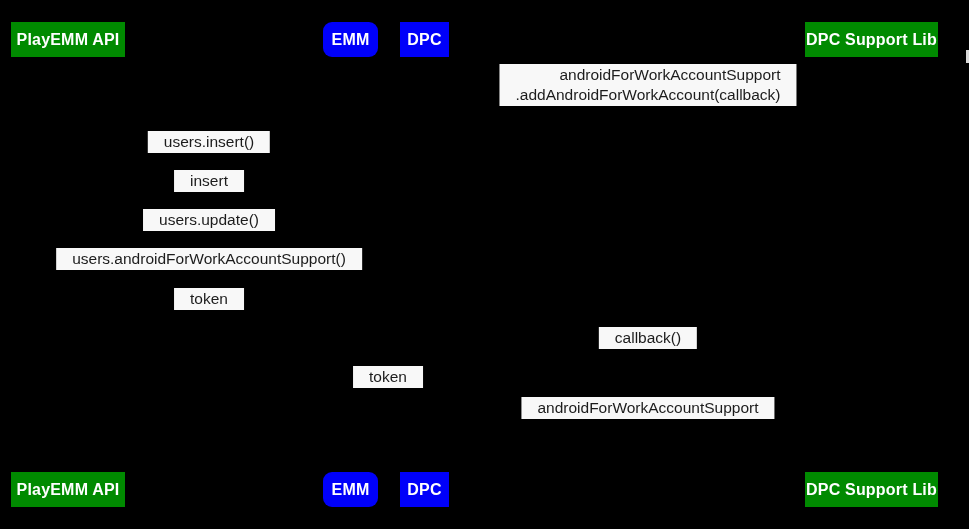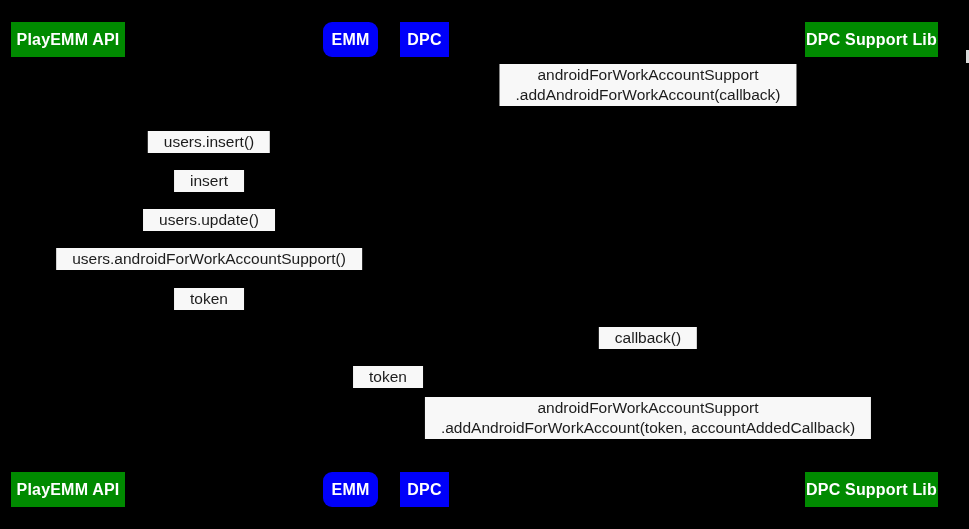--- a/index.html
+++ b/index.html
@@ -38,21 +38,21 @@
   .pos-dpc     { left: 400px; width: 49px; text-align: center;  }
   .pos-dpclib  { left: 805px; width: 133px; }
 
   .msg {
     position: absolute;
     transform: translateX(-50%);
     background: #f8f8f8;
     color: #1c1c1c;
     font-size: 15.5px;
     line-height: 20px;
-    text-align: center;
+    text-align: right;
     padding: 1px 16px;
   }
   .msg div { white-space: nowrap; }
 
   .scroll-sliver {
     position: absolute;
     left: 966px;
     top: 50px;
     width: 3px;
     height: 13px;
@@ -97,21 +97,20 @@
   <div class="msg" style="left:648px; top:327px">
     <div>callback()</div>
   </div>
 
   <div class="msg" style="left:388px; top:366px">
     <div>token</div>
   </div>
 
   <div class="msg" style="left:648px; top:397px">
     <div>androidForWorkAccountSupport</div>
-    <div>.addAndroidForWorkAccount(token, accountAddedCallback)</div>
   </div>
 
   <div class="actor green row-bottom pos-playemm">PlayEMM API</div>
   <div class="actor blue row-bottom pos-emm">EMM</div>
   <div class="actor blue row-bottom pos-dpc">DPC</div>
   <div class="actor green row-bottom pos-dpclib">DPC Support Lib</div>
 
   <div class="scroll-sliver"></div>
 
 </div>

